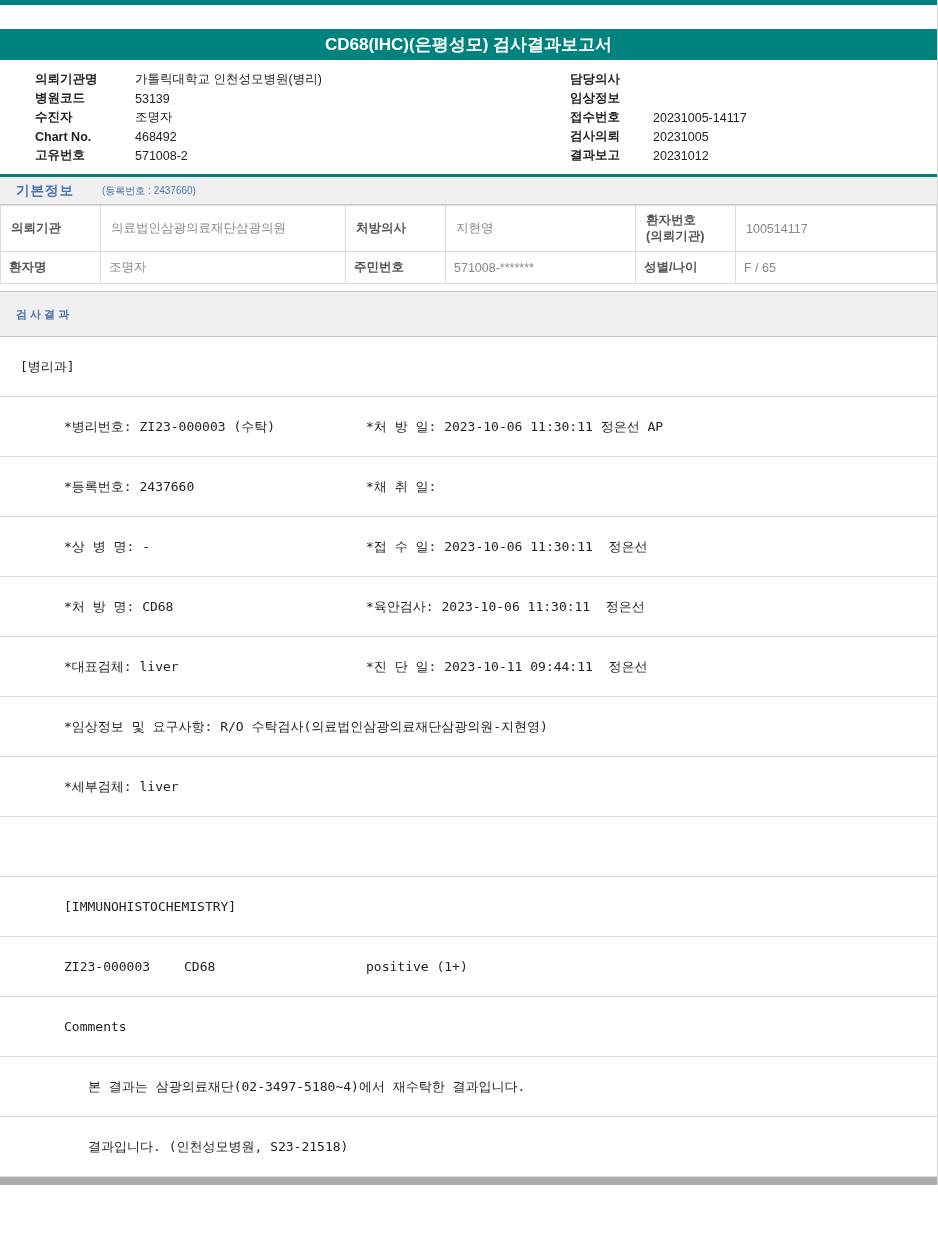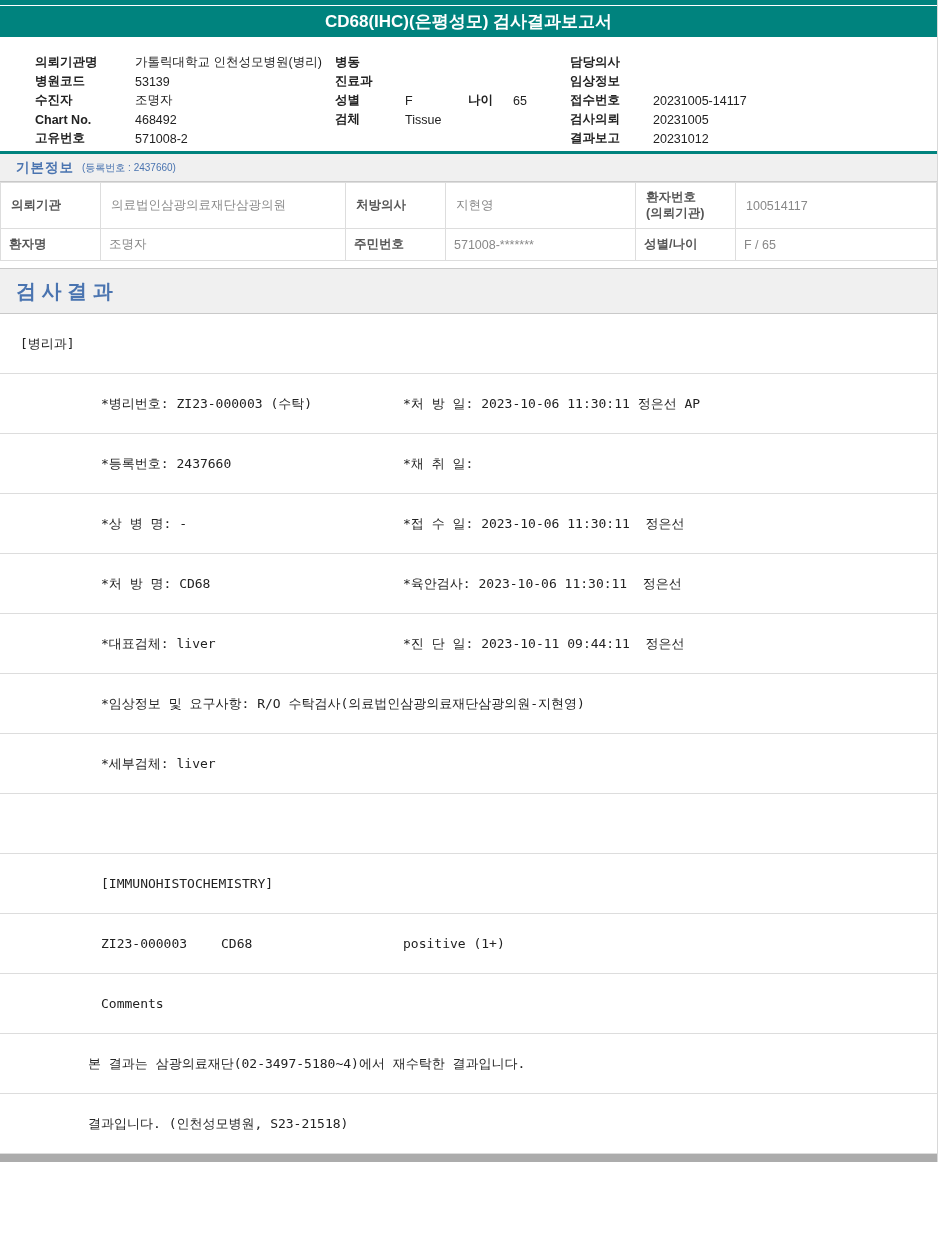--- a/index.html
+++ b/index.html
@@ -7,74 +7,74 @@
   body {
     width: 938px;
     font-family: "Liberation Sans", "DejaVu Sans", sans-serif;
     color: #333;
   }
   .page { width: 938px; border-right: 1px solid #d8d8d8; }
 
   .top-strip { height: 5px; background: #00837e; }
 
   .title-bar {
-    margin-top: 1px;
+    margin-top: 24px;
     height: 31px; line-height: 31px;
     background: #00837e;
     color: #ffffff;
     font-weight: bold;
     font-size: 17px;
     text-align: center;
   }
 
   
   .pheader { position: relative; height: 114px; font-size: 12.5px; }
-  .pcol { position: absolute; top: 16px; }
+  .pcol { position: absolute; top: 10px; }
   .prow { display: flex; height: 19px; align-items: center; white-space: pre; }
   .plabel { font-weight: bold; color: #222; }
   .pvalue { color: #222; }
   .pcol1 { left: 35px; }  .pcol1 .plabel { width: 100px; }
   .pcol2 { left: 335px; } .pcol2 .plabel { width: 70px; }
   .pcol3 { left: 570px; } .pcol3 .plabel { width: 83px; }
   .pvalue-short { width: 63px; }
   .plabel2 { font-weight: bold; color: #222; width: 45px; }
 
   .teal-line { height: 3px; background: #00837e; }
 
   
   .section-bar {
     background: #f0f0f0;
     border-bottom: 1px solid #c9c9c9;
     display: flex; align-items: center;
     padding-left: 16px;
   }
-  .basic-bar { height: 28px; }
+  .basic-bar { height: 28px; gap: 20px; }
   .basic-title { color: #4a74b0; font-weight: bold; font-size: 13.5px; letter-spacing: 1px; }
   .basic-sub { color: #4a74b0; font-size: 10px; margin-left: 8px; }
   .results-bar { height: 46px; margin-top: 7px; border-top: 1px solid #c9c9c9; }
-  .results-title { color: #4a74b0; font-weight: bold; font-size: 20px; }
+  .results-title { color: #4a74b0; font-weight: bold; font-size: 11px; }
 
   
   .info-table { width: 100%; border-collapse: collapse; font-size: 12.5px; }
   .info-table td { border: 1px solid #dddddd; padding: 3px 10px; vertical-align: middle; }
   .info-table tr:first-child td { height: 46px; }
   .info-table tr:last-child td { height: 32px; padding-left: 8px; }
   .tl { font-weight: bold; color: #555; }
   .tv { color: #888; }
   .wrap2 { white-space: pre-line; line-height: 1.25; }
   .w-l1 { width: 100px; } .w-v1 { width: 245px; border-radius: 11px; }
   .w-l2 { width: 100px; } .w-v2 { width: 190px; }
   .w-l3 { width: 100px; }
 
   
   .rrow {
     height: 60px;
     display: flex; align-items: center;
     border-bottom: 1px solid #dddddd;
-    padding-left: 101px;
+    padding-left: 64px;
     font-family: "DejaVu Sans Mono", "Liberation Mono", monospace;
     font-size: 13px;
     color: #222;
     white-space: pre;
   }
   .dept-row { padding-left: 20px; text-align: right; }
   .comment-row { padding-left: 88px; }
   .lcol { width: 302px; }
   .rcol { flex: 1; }
   .ihc-c1 { width: 120px; }
@@ -94,26 +94,20 @@
 
   <div class="pheader">
     <div class="pcol pcol1">
       <div class="prow"><span class="plabel">의뢰기관명</span><span class="pvalue">가톨릭대학교 인천성모병원(병리)</span></div>
       <div class="prow"><span class="plabel">병원코드</span><span class="pvalue">53139</span></div>
       <div class="prow"><span class="plabel">수진자</span><span class="pvalue">조명자</span></div>
       <div class="prow"><span class="plabel">Chart No.</span><span class="pvalue">468492</span></div>
       <div class="prow"><span class="plabel">고유번호</span><span class="pvalue">571008-2</span></div>
     </div>
 
-    <div class="pcol pcol2">
-      <div class="prow"><span class="plabel">병동</span><span class="pvalue"></span></div>
-      <div class="prow"><span class="plabel">진료과</span><span class="pvalue"></span></div>
-      <div class="prow"><span class="plabel">성별</span><span class="pvalue pvalue-short">F</span><span class="plabel2">나이</span><span class="pvalue">65</span></div>
-      <div class="prow"><span class="plabel">검체</span><span class="pvalue">Tissue</span></div>
-    </div>
 
     <div class="pcol pcol3">
       <div class="prow"><span class="plabel">담당의사</span><span class="pvalue"></span></div>
       <div class="prow"><span class="plabel">임상정보</span><span class="pvalue"></span></div>
       <div class="prow"><span class="plabel">접수번호</span><span class="pvalue">20231005-14117</span></div>
       <div class="prow"><span class="plabel">검사의뢰</span><span class="pvalue">20231005</span></div>
       <div class="prow"><span class="plabel">결과보고</span><span class="pvalue">20231012</span></div>
     </div>
   </div>
 

